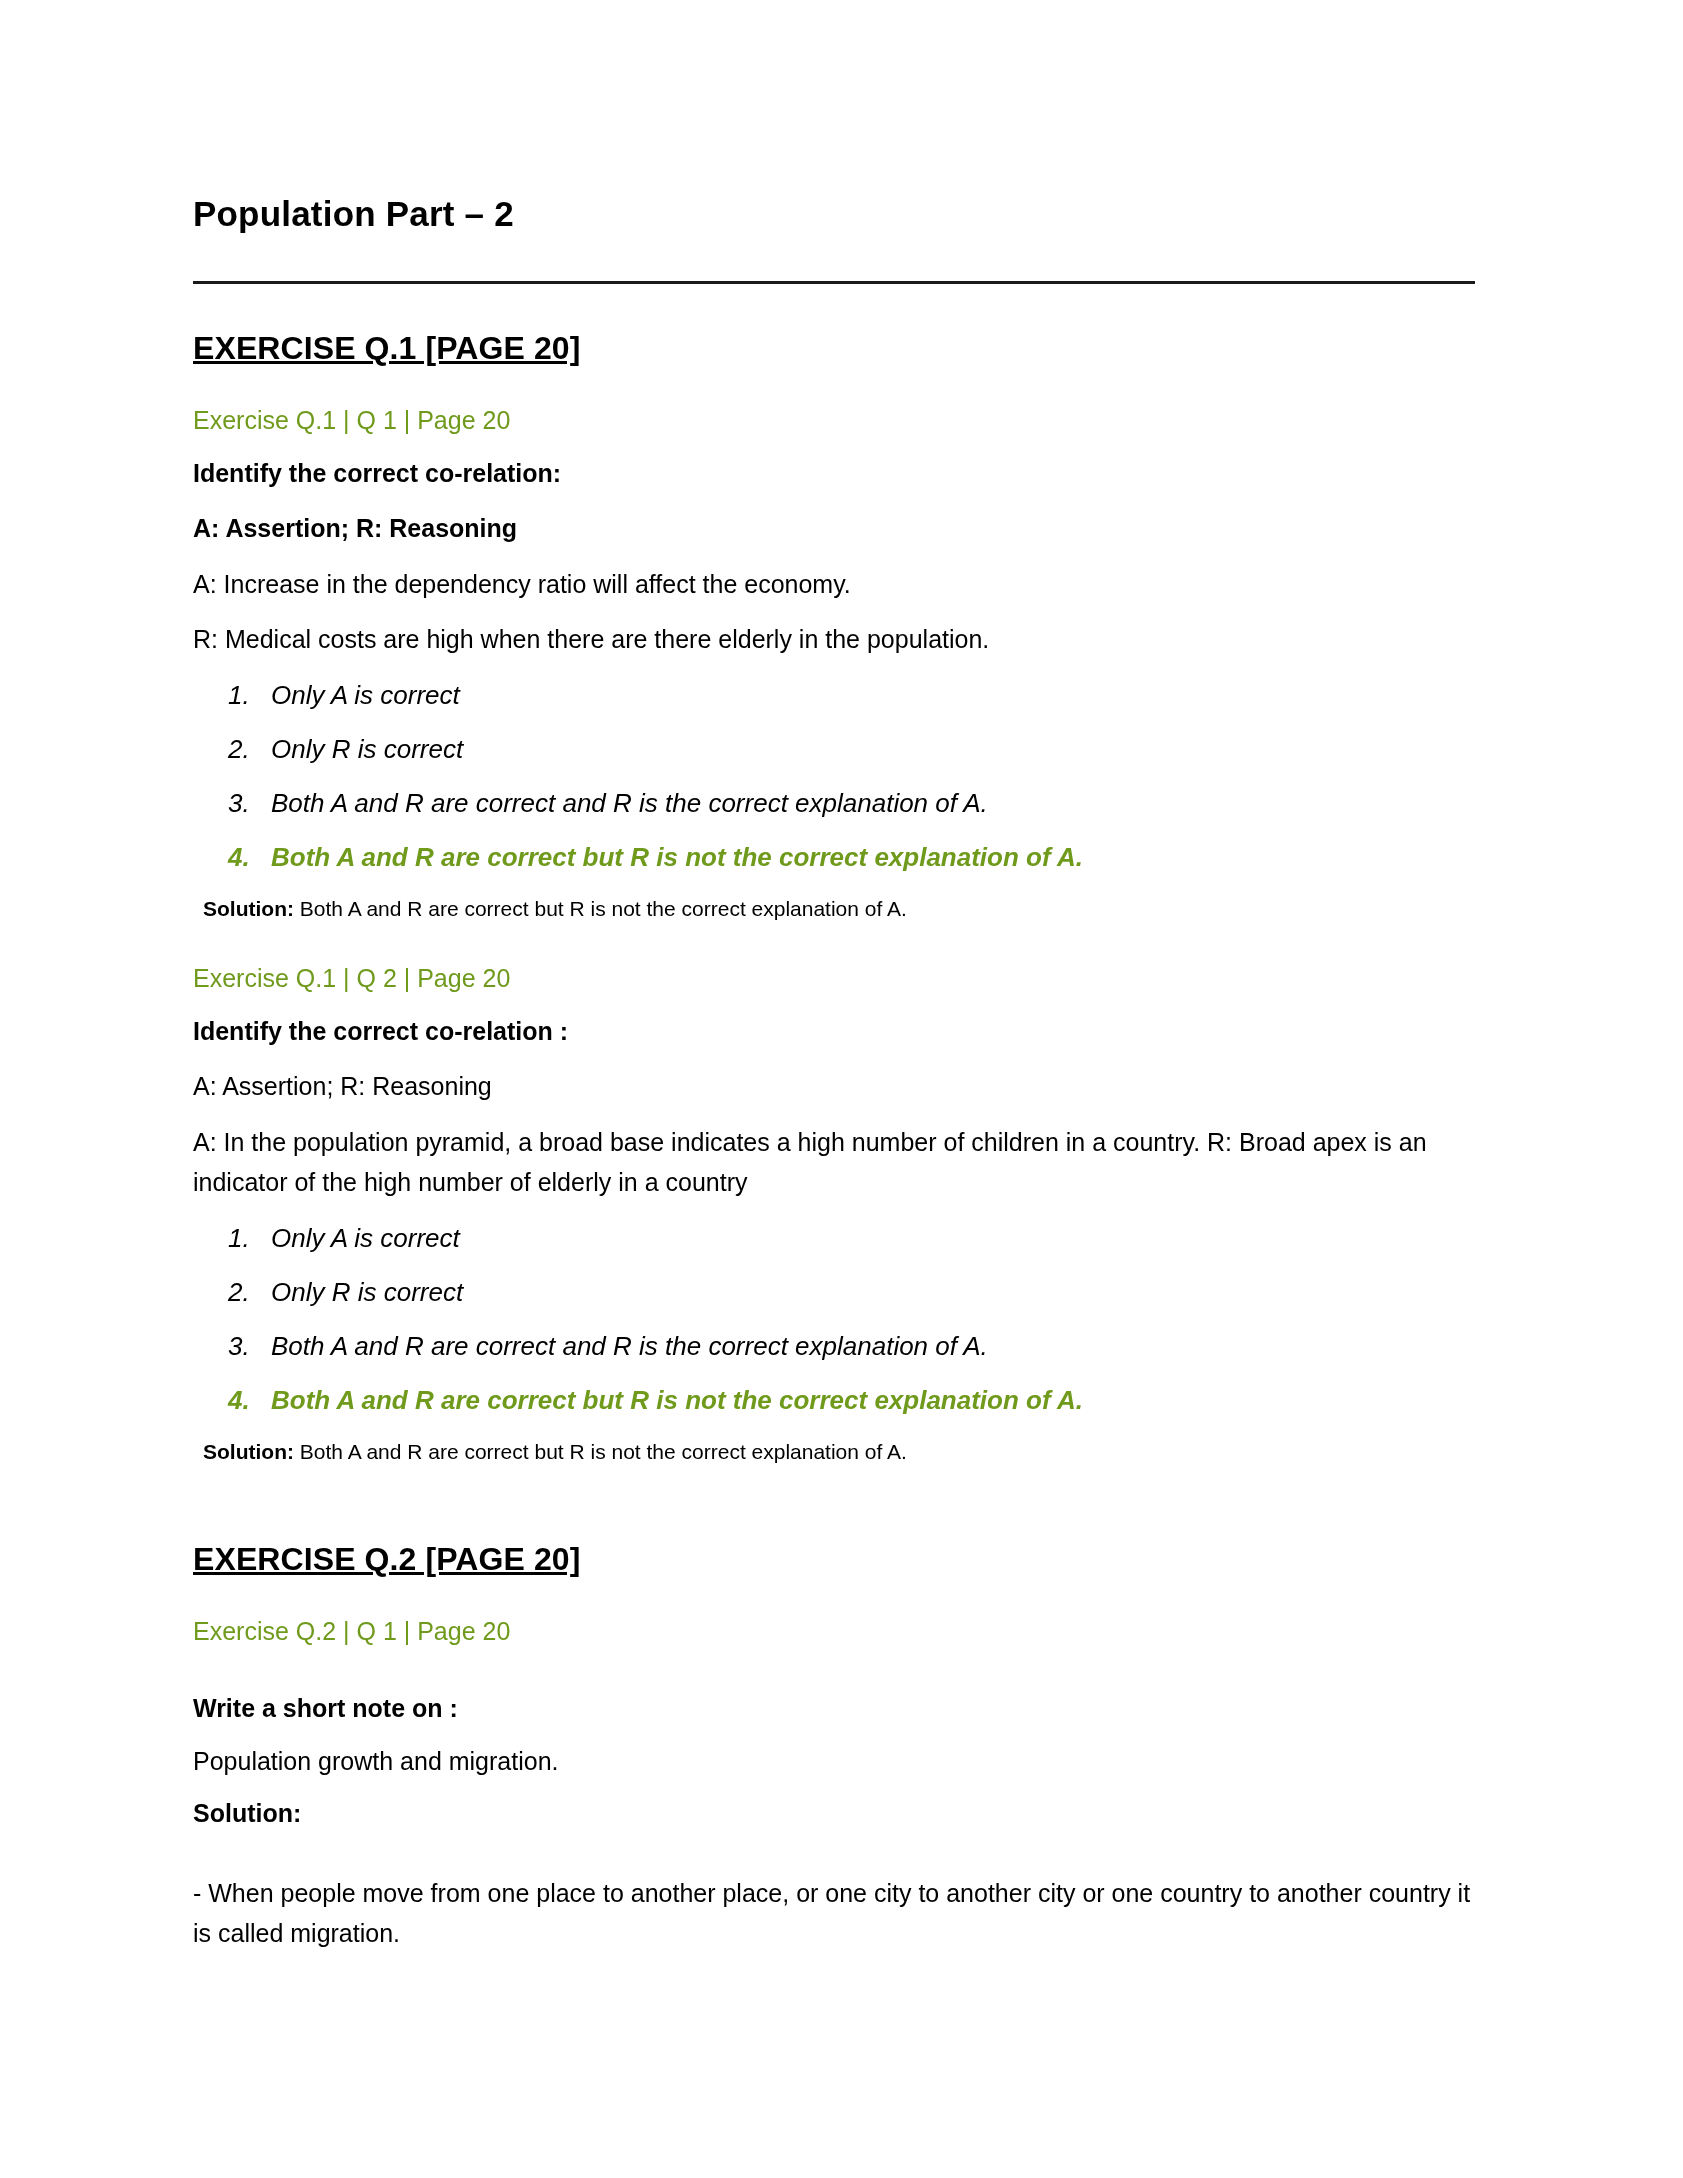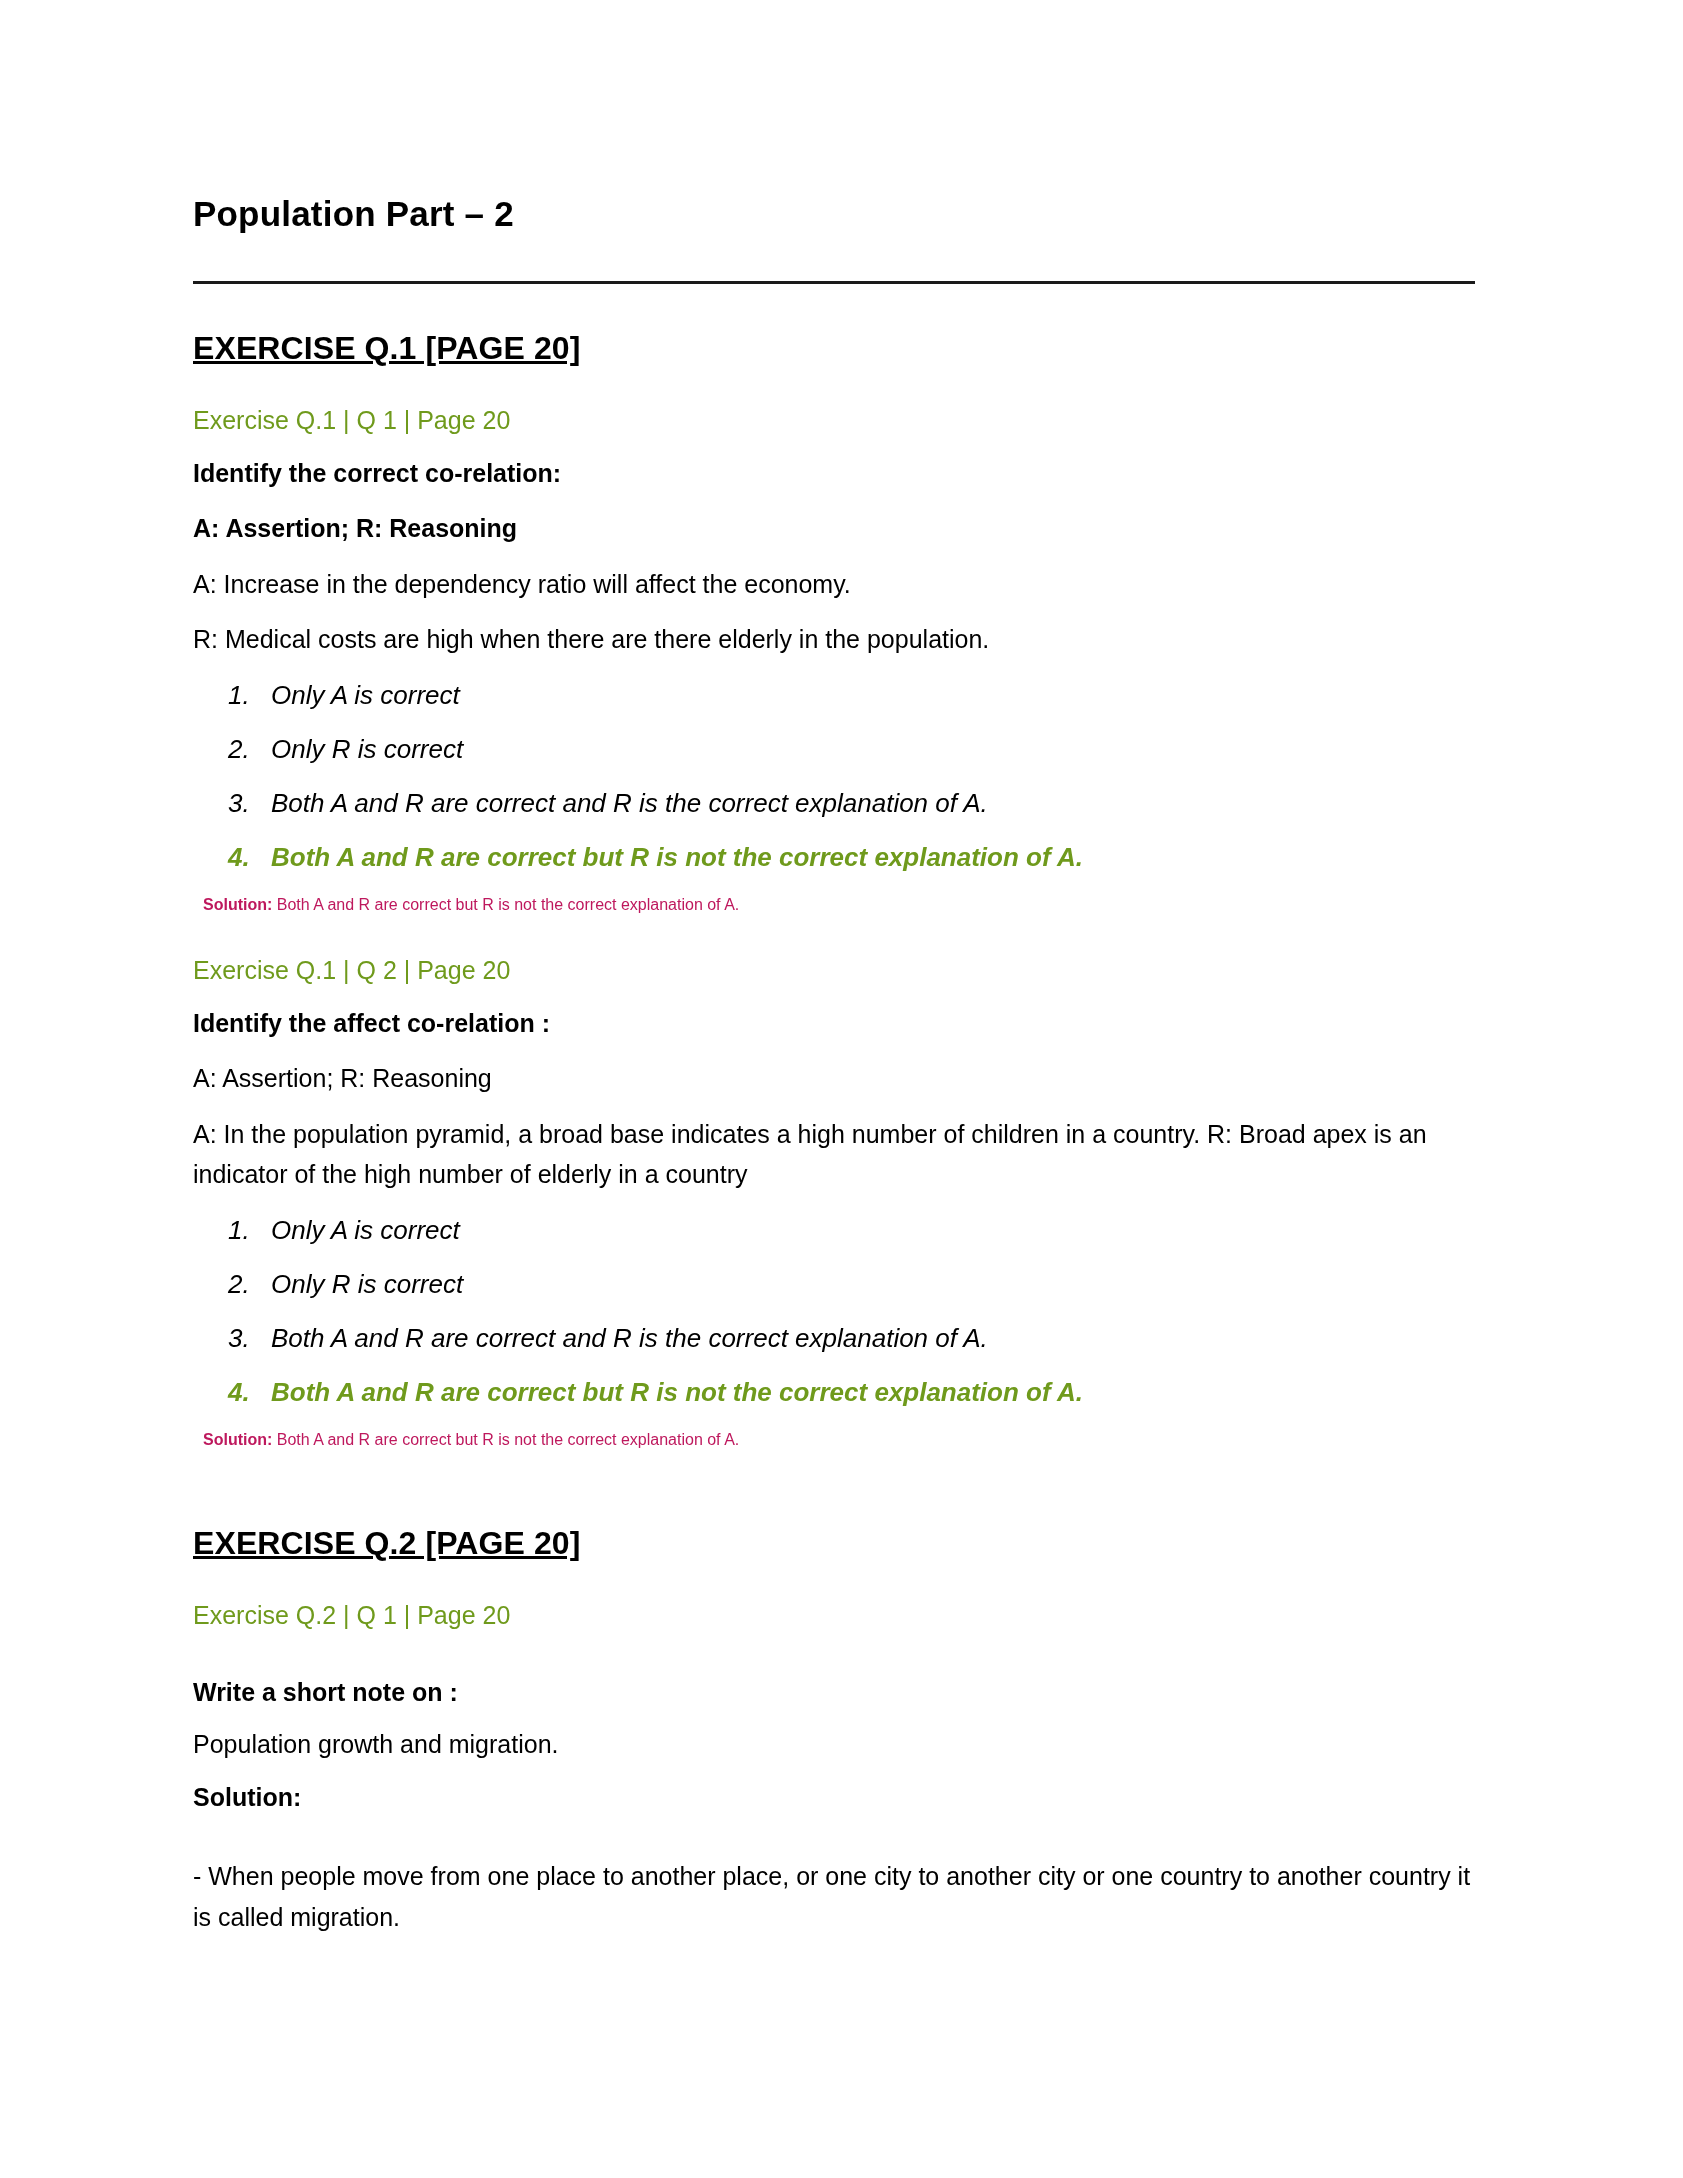--- a/index.html
+++ b/index.html
@@ -97,26 +97,26 @@
     color: #000;
   }
   ol.options li:first-child {
     padding-top: 2px;
   }
   ol.options li.correct {
     color: #6f9a1c;
     font-weight: bold;
   }
   .solution-line {
-    font-size: 16px;
+    font-size: 21px;
     line-height: 1.62;
     margin: 0;
     padding-top: 14px;
     padding-left: 0;
-    color: #be185d;
+    color: #000000;
   }
   .block-gap-lg {
     height: 34px;
   }
   .indent-note {
     padding-left: 10px;
   }
   .spacer-24 { height: 24px; }
 </style>
 </head>
@@ -155,21 +155,21 @@
         <span>Both A and R are correct but R is not the correct explanation of A.</span>
       </li>
     </ol>
 
     <p class="solution-line indent-note">
       <span class="sol-label">Solution:</span><span> Both A and R are correct but R is not the correct explanation of A.</span>
     </p>
 
     <p class="qref">Exercise Q.1 | Q 2 | Page 20</p>
 
-    <p class="ptext bold">Identify the affect co-relation :</p>
+    <p class="ptext bold">Identify the correct co-relation :</p>
 
     <p class="ptext">A: Assertion; R: Reasoning</p>
 
     <p class="ptext">A: In the population pyramid, a broad base indicates a high number of children in a country. R: Broad apex is an indicator of the high number of elderly in a country</p>
 
     <ol class="options">
       <li>
         <span>Only A is correct</span>
       </li>
       <li>

